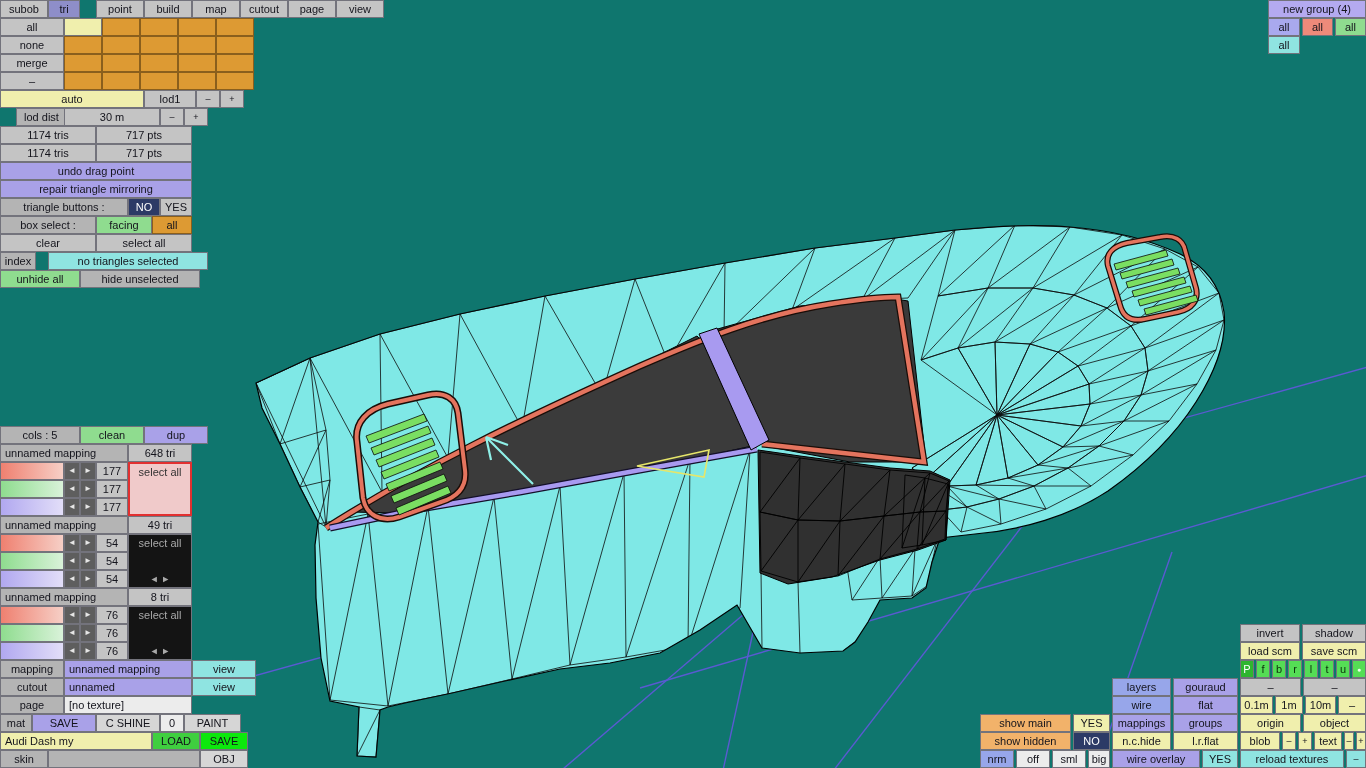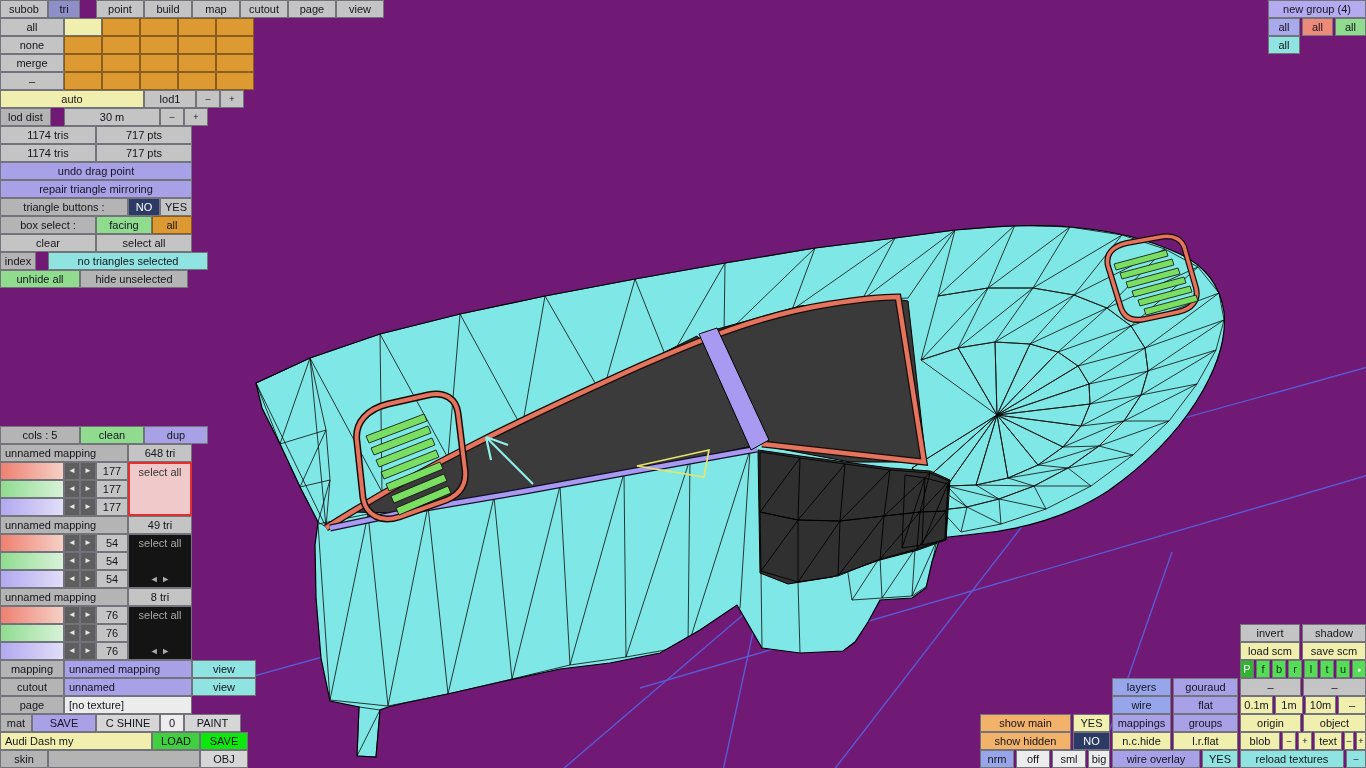--- a/index.html
+++ b/index.html
@@ -1,17 +1,17 @@
 <!DOCTYPE html>
 <html><head>
 <meta charset="utf-8">
 <style>
 *{margin:0;padding:0}
 html,body{background:#222}
-#stage{position:relative;width:1366px;height:768px;background:#701a75;overflow:hidden;font-family:"Liberation Sans",sans-serif}
+#stage{position:relative;width:1366px;height:768px;background:#0f766e;overflow:hidden;font-family:"Liberation Sans",sans-serif}
 #vp{position:absolute;left:0;top:0}
 .c{position:absolute;box-sizing:border-box;height:18px;border:1px solid #73737c;display:flex;align-items:center;justify-content:center;font-size:11px;line-height:1;color:#14141c;white-space:nowrap;overflow:hidden}
 .l{justify-content:flex-start;padding-left:4px}
 .sm{font-size:9px}
 .gray{background:#c4c4c4}.gray2{background:#b4b4b4}.lt{background:#d6d6d6}.white{background:#ececec}
 .purple{background:#a9a1e8}.purple2{background:#b4aaf0}.blue{background:#97a6ea}.lav{background:#a9a9ee}
 .cyan{background:#8fe4e1}
 .green{background:#8fdc8f}.green2{background:#3fcf3f}.green3{background:#0ce80c}
 .yellow{background:#f0efad}.tan{background:#f2b26a}
 .orange{background:#dd9a33;border-color:#8a5f1d}
@@ -147,21 +147,21 @@
   <div class="c gray" style="left:0px;top:36px;width:64px">none</div>
   <div class="c gray" style="left:0px;top:54px;width:64px">merge</div>
   <div class="c gray" style="left:0px;top:72px;width:64px">–</div>
   <div id="texgrid"></div>
 
   <div class="c yellow" style="left:0px;top:90px;width:144px">auto</div>
   <div class="c gray" style="left:144px;top:90px;width:52px">lod1</div>
   <div class="c gray sm" style="left:196px;top:90px;width:24px">–</div>
   <div class="c gray sm" style="left:220px;top:90px;width:24px">+</div>
 
-  <div class="c gray2" style="left:0px;top:108px;width:51px">lod dist</div>
+  <div class="c gray2" style="left:16px;top:108px;width:51px">lod dist</div>
   <div class="c gray" style="left:64px;top:108px;width:96px">30 m</div>
   <div class="c gray sm" style="left:160px;top:108px;width:24px">–</div>
   <div class="c gray sm" style="left:184px;top:108px;width:24px">+</div>
 
   <div class="c gray" style="left:0px;top:126px;width:96px">1174 tris</div>
   <div class="c gray" style="left:96px;top:126px;width:96px">717 pts</div>
   <div class="c gray" style="left:0px;top:144px;width:96px">1174 tris</div>
   <div class="c gray" style="left:96px;top:144px;width:96px">717 pts</div>
 
   <div class="c purple" style="left:0px;top:162px;width:192px">undo drag point</div>
@@ -175,21 +175,21 @@
   <div class="c green" style="left:96px;top:216px;width:56px">facing</div>
   <div class="c orange" style="left:152px;top:216px;width:40px">all</div>
 
   <div class="c gray" style="left:0px;top:234px;width:96px">clear</div>
   <div class="c gray" style="left:96px;top:234px;width:96px">select all</div>
 
   <div class="c gray2" style="left:0px;top:252px;width:36px">index</div>
   <div class="c cyan" style="left:48px;top:252px;width:160px">no triangles selected</div>
 
   <div class="c green" style="left:0px;top:270px;width:80px">unhide all</div>
-  <div class="c gray2" style="left:80px;top:270px;width:108px">hide unselected</div>
+  <div class="c gray2" style="left:80px;top:270px;width:120px">hide unselected</div>
 
   <div class="c gray2" style="left:0px;top:426px;width:80px">cols : 5</div>
   <div class="c green" style="left:80px;top:426px;width:64px">clean</div>
   <div class="c purple" style="left:144px;top:426px;width:64px">dup</div>
 
   <div class="c gray2 l" style="left:0px;top:444px;width:128px">unnamed mapping</div>
   <div class="c gray" style="left:128px;top:444px;width:64px">648 tri</div>
   <div class="c sw1" style="left:0px;top:462px;width:64px"></div>
   <div class="c arr" style="left:64px;top:462px;width:16px">◄</div>
   <div class="c arr" style="left:80px;top:462px;width:16px">►</div>

